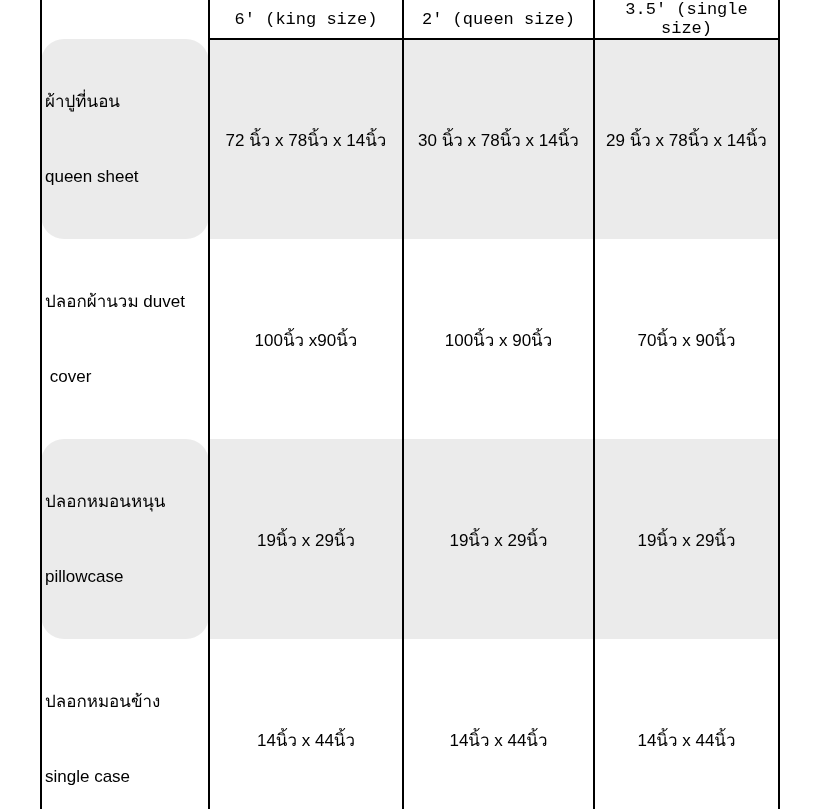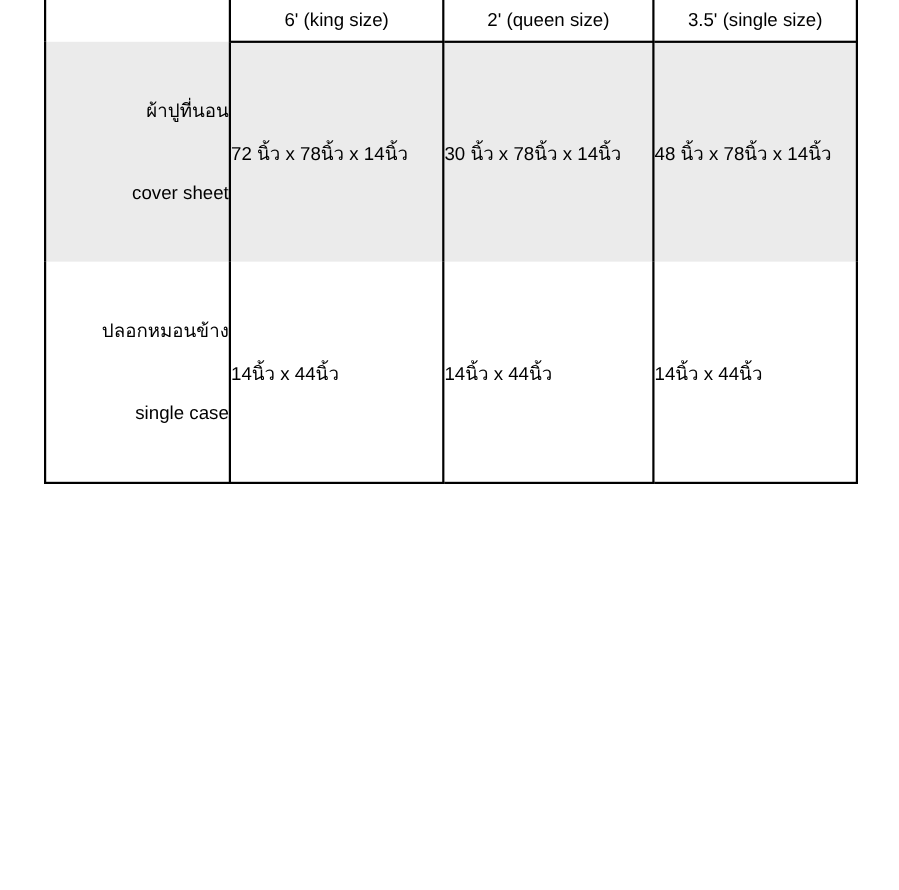--- a/index.html
+++ b/index.html
@@ -25,42 +25,43 @@
 
   .size-table th,
   .size-table td {
     border-left: 2px solid #000000;
     border-right: 2px solid #000000;
     padding: 0;
     font-size: 17px;
     font-weight: normal;
     vertical-align: middle;
   }
-  .size-table thead tr { height: 38px; }
+  .size-table thead tr { height: 38px; font-family: Liberation Mono, monospace; }
   .size-table tbody tr { height: 120px; }
   .size-table tbody tr:last-child { height: 119px; }
 
   
   .size-table thead th.data-head { border-bottom: 2px solid #000000; }
   .size-table thead th.corner { border-bottom: none; background: #ffffff; }
 
   
   .size-table tbody tr:last-child td { border-bottom: 2px solid #000000; }
 
   
   .size-table tbody tr:nth-child(odd) td { background: #ebebeb; }
   .size-table tbody tr:nth-child(even) td { background: #ffffff; }
 
   .size-table th { text-align: center; }
-  .size-table td.value-cell { }
+  .size-table td.value-cell { text-align: center; }
   .size-table td.label-cell {
-    text-align: right;
+    text-align: left;
     padding-left: 3px;
     line-height: 25px;
     white-space: pre-wrap;
+    border-radius: 23px;
   }
 </style>
 </head>
 <body>
 
 <table class="size-table">
   <colgroup>
     <col class="c1">
       <col class="c2">
       <col class="c3">
@@ -71,25 +72,43 @@
       <th class="corner"></th>
       <th class="data-head">6' (king size)</th>
       <th class="data-head">2' (queen size)</th>
       <th class="data-head">3.5' (single size)</th>
     </tr>
   </thead>
   <tbody>
     <tr>
       <td class="label-cell">
         <div>ผ้าปูที่นอน</div>
-        <div>cover sheet</div>
+        <div>queen sheet</div>
       </td>
       <td class="value-cell">72 นิ้ว x 78นิ้ว x 14นิ้ว</td>
       <td class="value-cell">30 นิ้ว x 78นิ้ว x 14นิ้ว</td>
-      <td class="value-cell">48 นิ้ว x 78นิ้ว x 14นิ้ว</td>
+      <td class="value-cell">29 นิ้ว x 78นิ้ว x 14นิ้ว</td>
+    </tr>
+    <tr>
+      <td class="label-cell">
+        <div>ปลอกผ้านวม duvet</div>
+        <div> cover</div>
+      </td>
+      <td class="value-cell">100นิ้ว x90นิ้ว</td>
+      <td class="value-cell">100นิ้ว x 90นิ้ว</td>
+      <td class="value-cell">70นิ้ว x 90นิ้ว</td>
+    </tr>
+    <tr>
+      <td class="label-cell">
+        <div>ปลอกหมอนหนุน</div>
+        <div>pillowcase</div>
+      </td>
+      <td class="value-cell">19นิ้ว x 29นิ้ว</td>
+      <td class="value-cell">19นิ้ว x 29นิ้ว</td>
+      <td class="value-cell">19นิ้ว x 29นิ้ว</td>
     </tr>
     <tr>
       <td class="label-cell">
         <div>ปลอกหมอนข้าง</div>
         <div>single case</div>
       </td>
       <td class="value-cell">14นิ้ว x 44นิ้ว</td>
       <td class="value-cell">14นิ้ว x 44นิ้ว</td>
       <td class="value-cell">14นิ้ว x 44นิ้ว</td>
     </tr>

